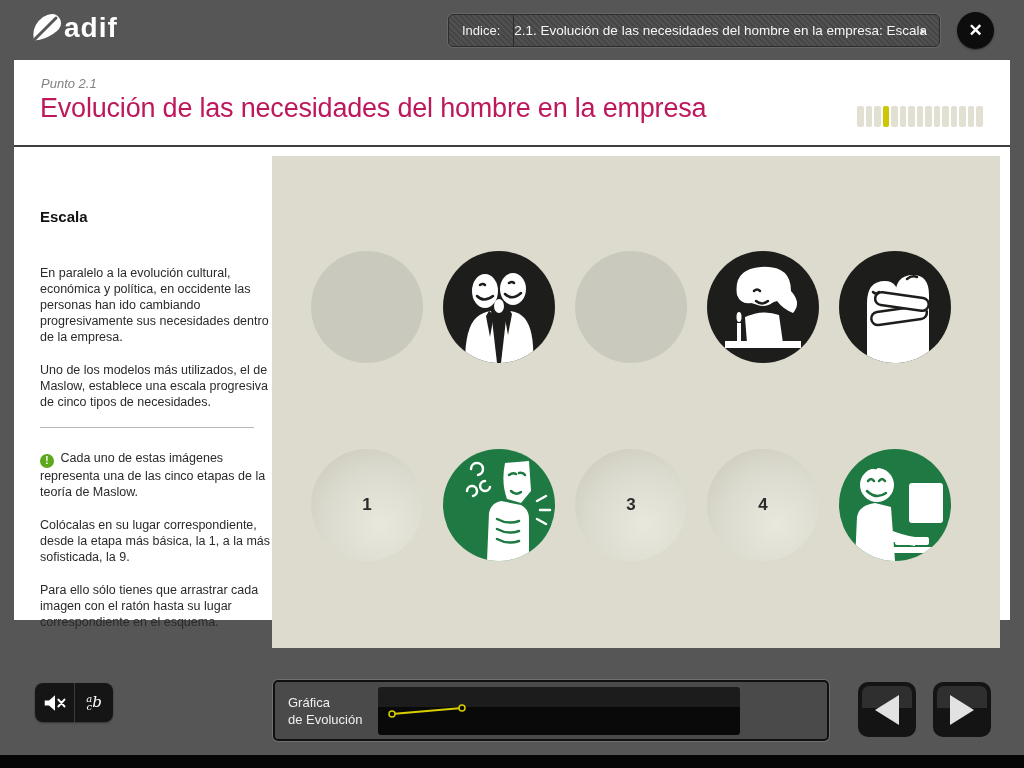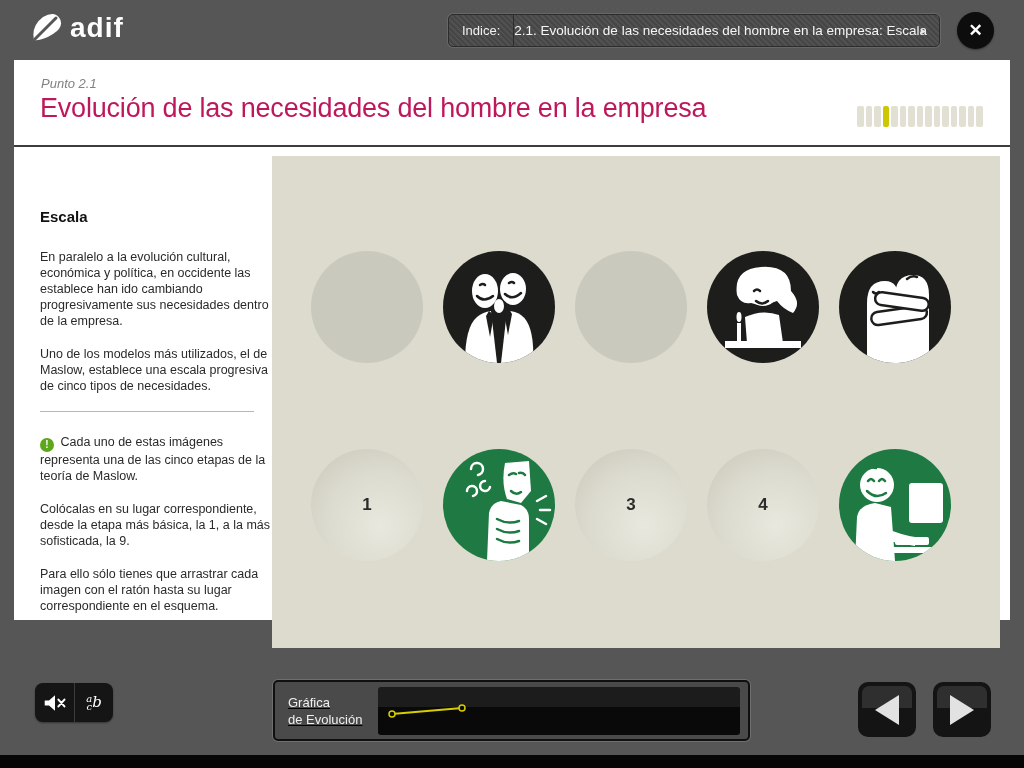--- a/index.html
+++ b/index.html
@@ -2,21 +2,21 @@
 <html><head>
 <meta charset="utf-8">
 <style>
   html,body{margin:0;padding:0;background:#333;}
   *{box-sizing:border-box;}
   #stage{position:relative;width:1024px;height:768px;background:#565656;
          font-family:"Liberation Sans",sans-serif;overflow:hidden;}
 
   
   .topbar{position:absolute;left:0;top:0;width:1024px;height:60px;background:#565656;}
-  .logo{position:absolute;left:30px;top:11px;display:flex;align-items:center;gap:6px;}
+  .logo{position:absolute;left:30px;top:11px;display:flex;align-items:center;}
   .logo-text{color:#fff;font-size:28px;font-weight:bold;letter-spacing:1px;}
   .index-group{position:absolute;left:448px;top:14px;width:492px;height:33px;display:flex;
     border:1px solid #2c2c2c;border-radius:5px;
     background:repeating-linear-gradient(45deg,rgba(0,0,0,.10) 0 2px,rgba(255,255,255,.02) 2px 4px),#4e4e4e;
     box-shadow:0 0 0 1px rgba(255,255,255,.10);}
   .index-label{display:flex;align-items:center;padding:0 13px;border-right:1px solid #2c2c2c;
     color:#f0f0f0;font-size:13px;white-space:nowrap;}
   .index-value{position:relative;flex:1;display:flex;align-items:center;
     color:#f5f5f5;font-size:13.5px;white-space:nowrap;cursor:pointer;}
   .index-arrow{position:absolute;right:11px;top:50%;transform:translateY(-50%);
@@ -30,21 +30,21 @@
   .kicker{position:absolute;left:27px;top:16px;font-size:13px;font-style:italic;color:#828282;}
   .page-title{position:absolute;left:26px;top:33px;font-size:27px;color:#be185d;
     font-weight:400;letter-spacing:-0.2px;white-space:nowrap;}
   .progress{position:absolute;left:843px;top:46px;display:flex;gap:2px;}
   .progress .seg{width:6.5px;height:21px;border-radius:2px;background:#e1e0d3;}
   .progress .seg.active{background:#cdc602;}
   .title-divider{position:absolute;left:0;top:85px;width:996px;height:2px;background:#3d3d3d;}
 
   
   .sidebar{position:absolute;left:26px;top:148px;width:230px;color:#1c1c1c;}
-  .sidebar h3{margin:0 0 24px 0;font-size:15px;font-weight:bold;color:#111;}
+  .sidebar h3{margin:0 0 40px 0;font-size:15px;font-weight:bold;color:#111;}
   .sidebar p{margin:0 0 17px 0;font-size:12.5px;line-height:16px;color:#2a2a2a;}
   .sep{border:none;border-top:1px solid #b9b8b0;margin:6px 0 22px 0;width:214px;}
   .info-icon{display:inline-flex;align-items:center;justify-content:center;width:14px;height:14px;
     border-radius:50%;background:#5ea71c;color:#fff;font-size:10px;font-weight:bold;
     vertical-align:-2px;margin-right:3px;}
 
   
   .board{position:absolute;left:258px;top:96px;width:728px;height:492px;background:#dcdbcd;}
   .circle{position:absolute;width:112px;height:112px;border-radius:50%;overflow:hidden;}
   .circle.empty{background:#cac9bd;}
@@ -57,23 +57,23 @@
 
   
   .snd-group{position:absolute;left:35px;top:683px;height:39px;display:flex;
     background:#151515;border-radius:8px;box-shadow:0 1px 2px rgba(0,0,0,.4);}
   .snd-btn{width:39px;display:flex;align-items:center;justify-content:center;cursor:pointer;color:#fff;}
   .snd-btn + .snd-btn{border-left:1px solid #3c3c3c;}
   .acb{font-family:"DejaVu Serif",serif;font-style:italic;color:#fff;display:flex;align-items:center;}
   .acb .frac{display:inline-flex;flex-direction:column;line-height:8px;font-size:10px;align-items:center;}
   .acb .b{font-size:15px;line-height:15px;}
 
-  .graph-panel{position:absolute;left:273px;top:680px;width:477px;height:61px;background:#4a4a4a;
+  .graph-panel{position:absolute;left:273px;top:680px;width:556px;height:61px;background:#4a4a4a;
     border:2px solid #101010;border-radius:5px;display:flex;align-items:center;
-    box-shadow:0 0 0 1px rgba(255,255,255,.15);text-decoration:underline;}
+    box-shadow:0 0 0 1px rgba(255,255,255,.15);}
   .graph-label{width:103px;padding-left:13px;color:#efefef;font-size:13px;line-height:17px;}
   .graph-canvas{width:362px;height:48px;border-radius:3px;overflow:hidden;
     background:linear-gradient(#1c1c1c 0 42%, #090909 42% 100%);}
 
   .nav-btn{position:absolute;top:682px;width:58px;height:55px;border-radius:10px;cursor:pointer;
     background:#141414;overflow:hidden;display:flex;align-items:center;justify-content:center;}
   .nav-btn::before{content:"";position:absolute;left:4px;top:4px;right:4px;height:40%;
     background:#2f2f2f;border-radius:7px 7px 0 0;}
   .nav-btn .tri{position:relative;width:0;height:0;border-top:15px solid transparent;
     border-bottom:15px solid transparent;}
@@ -126,21 +126,21 @@
         <div class="seg"></div>
         <div class="seg"></div>
         <div class="seg"></div>
         <div class="seg"></div>
         <div class="seg"></div>
       </div>
     <div class="title-divider"></div>
 
     <div class="sidebar">
       <h3>Escala</h3>
-      <p>En paralelo a la evolución cultural, económica y política, en occidente las establece han ido cambiando progresivamente sus necesidades dentro de la empresa.</p>
+      <p>En paralelo a la evolución cultural, económica y política, en occidente las personas han ido cambiando progresivamente sus necesidades dentro de la empresa.</p>
       <p>Uno de los modelos más utilizados, el de Maslow, establece una escala progresiva de cinco tipos de necesidades.</p>
       <hr class="sep">
       <p><span class="info-icon">!</span> <span>Cada uno de estas imágenes representa una de las cinco etapas de la teoría de Maslow.</span></p>
       <p>Colócalas en su lugar correspondiente, desde la etapa más básica, la 1, a la más sofisticada, la 9.</p>
       <p>Para ello sólo tienes que arrastrar cada imagen con el ratón hasta su lugar correspondiente en el esquema.</p>
     </div>
 
     <div class="board">
         <div class="circle empty" style="left: 39px; top: 95px;"></div>
         <div class="circle image black" style="left: 171px; top: 95px;">

